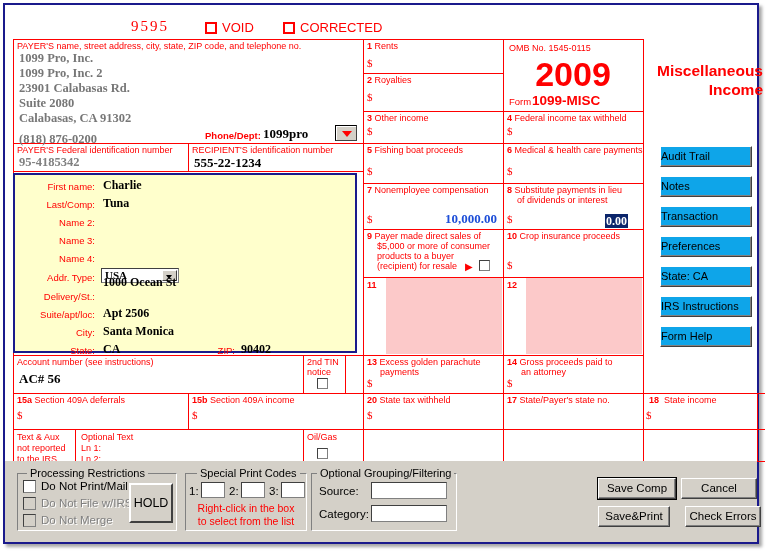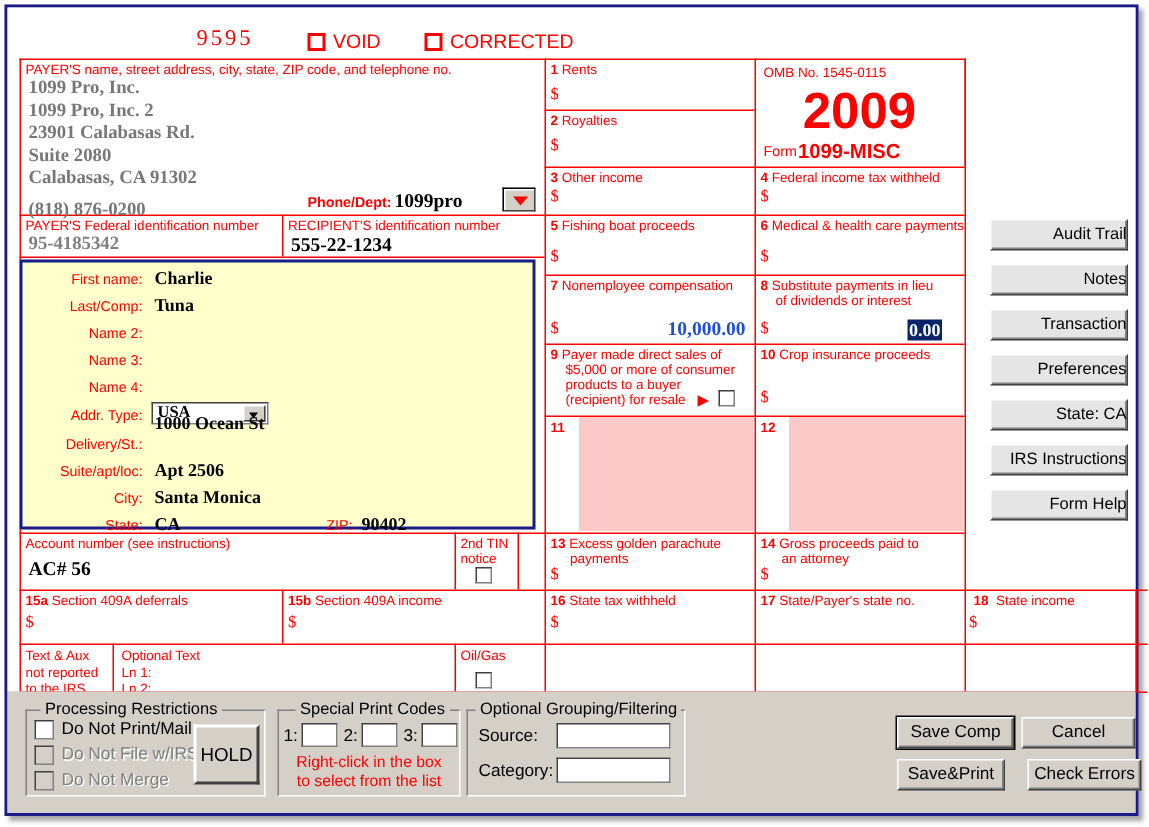--- a/index.html
+++ b/index.html
@@ -55,25 +55,25 @@
 
   
   .pink{position:absolute;background:#fcc9c9;}
   .whitestrip{position:absolute;background:#fff;}
 
   
   .fck{position:absolute;width:11px;height:11px;background:#fff;
        border:1px solid #808080;border-top-color:#404040;border-left-color:#404040;box-sizing:border-box;}
 
   
-  .btn{position:absolute;background:#e5e5e5;border:1px solid #fff;
+  .btn{position:absolute;background:#0ea5e9;border:1px solid #fff;
        border-right-color:#404040;border-bottom-color:#404040;
        box-shadow:inset -1px -1px 0 #808080;
        font-size:11px;font-family:"Liberation Sans",sans-serif;color:#000;
-       text-align:right;box-sizing:border-box;cursor:default;}
+       text-align:left;box-sizing:border-box;cursor:default;}
   .btn span{display:block;}
 
   
   .bottom{position:absolute;left:0;top:456px;width:752px;height:81px;background:#d4d0c8;}
   .grp{position:absolute;border:1px solid #808080;border-right-color:#fff;border-bottom-color:#fff;
        box-sizing:border-box;}
   .grptitle{position:absolute;background:#d4d0c8;font-size:11px;color:#000;padding:0 3px;}
   .wck{position:absolute;width:13px;height:13px;background:#fff;border:1px solid #808080;
        border-top-color:#404040;border-left-color:#404040;box-sizing:border-box;}
   .wck.dis{background:#d4d0c8;}
@@ -181,20 +181,24 @@
       <div class="rlbl" style="left:0px;top:170px;width:80px;">State:</div>
       <div class="rval" style="left:88px;top:167px;">CA</div>
       <div class="rlbl" style="left:180px;top:170px;width:40px;">ZIP:</div>
       <div class="rval" style="left:226px;top:167px;">90402</div>
     </div>
 
     <div class="cap" style="left:504px;top:38px;font-size:9px;">OMB No. 1545-0115</div>
     <div style="position:absolute;left:498px;top:50px;width:140px;text-align:center;color:#f00;font-weight:bold;font-size:34px;font-family:'Liberation Sans',sans-serif;">2009</div>
     <div style="position:absolute;left:504px;top:91px;color:#f00;font-size:9.5px;">Form</div>
     <div style="position:absolute;left:527px;top:88px;color:#f00;font-weight:bold;font-size:13.5px;">1099-MISC</div>
+    <div style="position:absolute;left:610px;top:56px;width:148px;text-align:right;color:#f00;font-weight:bold;font-size:15.5px;line-height:19px;">
+      <div>Miscellaneous</div>
+      <div>Income</div>
+    </div>
 
     <div class="cap" style="left:362px;top:36px;"><span class="num">1</span> <span>Rents</span></div>
     <div class="dollar" style="left:362px;top:52px;">$</div>
     <div class="amt" style="left:372px;top:52px;width:120px;"></div>
 
     <div class="cap" style="left:362px;top:70px;"><span class="num">2</span> <span>Royalties</span></div>
     <div class="dollar" style="left:362px;top:86px;">$</div>
     <div class="amt" style="left:372px;top:86px;width:120px;"></div>
 
     <div class="cap" style="left:362px;top:108px;"><span class="num">3</span> <span>Other income</span></div>
@@ -256,21 +260,21 @@
     <div class="dollar" style="left:502px;top:372px;">$</div>
     <div class="amt" style="left:512px;top:372px;width:120px;"></div>
 
     <div class="cap" style="left:12px;top:390px;"><span class="num">15a</span> <span>Section 409A deferrals</span></div>
     <div class="dollar" style="left:12px;top:404px;">$</div>
     <div class="amt" style="left:22px;top:404px;width:150px;"></div>
     <div class="cap" style="left:187px;top:390px;"><span class="num">15b</span> <span>Section 409A income</span></div>
     <div class="dollar" style="left:187px;top:404px;">$</div>
     <div class="amt" style="left:197px;top:404px;width:150px;"></div>
 
-    <div class="cap" style="left:362px;top:390px;"><span class="num">16</span> <span>State tax withheld</span></div>
+    <div class="cap" style="left:362px;top:390px;"><span class="num">20</span> <span>State tax withheld</span></div>
     <div class="dollar" style="left:362px;top:404px;">$</div>
     <div class="amt" style="left:372px;top:404px;width:120px;"></div>
     <div class="cap" style="left:502px;top:390px;"><span class="num">17</span> <span>State/Payer's state no.</span></div>
     <div class="amt" style="left:512px;top:404px;width:120px;"></div>
     <div class="cap" style="left:644px;top:390px;"><span class="num">18</span>&nbsp; <span>State income</span></div>
     <div class="dollar" style="left:641px;top:404px;">$</div>
     <div class="amt" style="left:651px;top:404px;width:95px;"></div>
 
     <div class="cap" style="left:12px;top:427px;">Text &amp; Aux</div>
     <div class="cap" style="left:12px;top:438px;">not reported</div>

